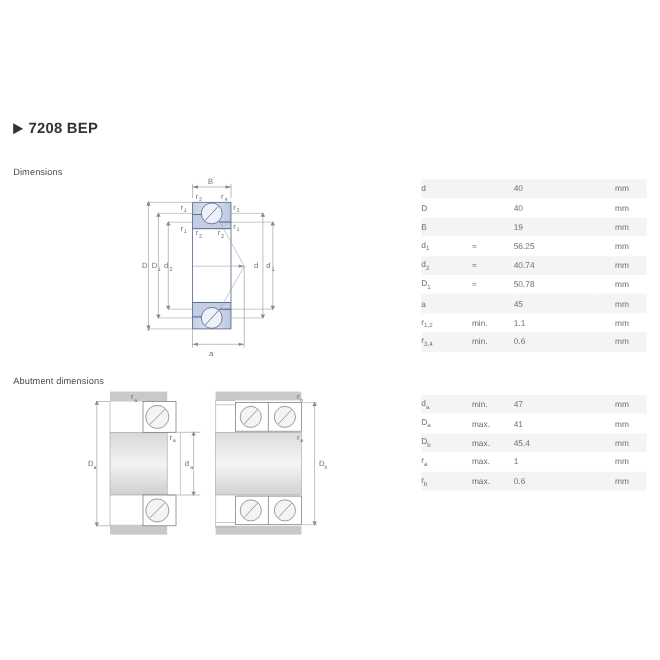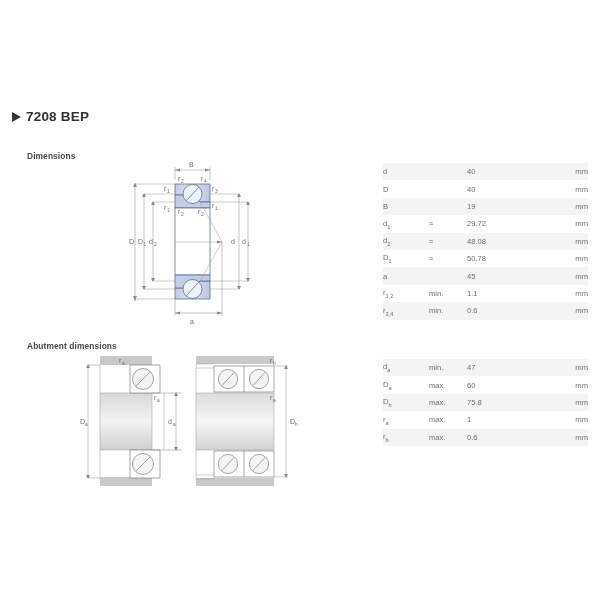--- a/index.html
+++ b/index.html
@@ -22,41 +22,41 @@
   .tri{
     width:0;height:0;
     border-left:9px solid #333;
     border-top:5.5px solid transparent;
     border-bottom:5.5px solid transparent;
   }
   .title-txt{font-size:13.5px;font-weight:bold;color:#333;letter-spacing:.2px;}
 
   .sec-title{
     position:absolute;left:12px;
-    font-size:8.4px;font-weight:bold;color:#4a4a4a;letter-spacing:.1px;margin-left:15px;
+    font-size:8.4px;font-weight:normal;color:#4a4a4a;letter-spacing:.1px;
   }
   #sec-dims{top:151px;}
   #sec-abut{top:341px;}
 
   
   .tbl{position:absolute;left:383px;width:205px;border-collapse:collapse;}
   #tbl-dims{top:163px;}
   #tbl-abut{top:359px;}
   .tbl tr{height:17.4px;}
   .tbl tr.odd{background:#f4f4f4;}
   .tbl tr.even{background:#ffffff;}
   .tbl td{
     font-size:7.6px;color:#6e6e6e;
     padding:0;vertical-align:middle;
     white-space:nowrap;
   }
   .c-sym{width:46px;padding-left:7px;color:#5c5c5c;}
   .c-qual{width:38px;}
   .c-val{width:76px;}
-  .c-unit{width:45px;text-align:right;padding-left:2px;}
+  .c-unit{width:45px;text-align:center;padding-left:2px;}
   .c-sym sub, .c-val sub{font-size:5.6px;}
 
   
   .draw{position:absolute;}
   #draw-main{left:118px;top:158px;width:150px;height:168px;}
   #draw-abut{left:78px;top:352px;width:240px;height:146px;}
   .draw svg{display:block;}
 </style>
 </head>
 <body>
@@ -349,27 +349,27 @@
         </tr>
         <tr class="odd">
           <td class="c-sym">B</td>
           <td class="c-qual"></td>
           <td class="c-val">19</td>
           <td class="c-unit">mm</td>
         </tr>
         <tr class="even">
           <td class="c-sym">d<sub>1</sub></td>
           <td class="c-qual">≈</td>
-          <td class="c-val">29.72</td>
+          <td class="c-val">56.25</td>
           <td class="c-unit">mm</td>
         </tr>
         <tr class="odd">
           <td class="c-sym">d<sub>2</sub></td>
           <td class="c-qual">≈</td>
-          <td class="c-val">48.08</td>
+          <td class="c-val">40.74</td>
           <td class="c-unit">mm</td>
         </tr>
         <tr class="even">
           <td class="c-sym">D<sub>1</sub></td>
           <td class="c-qual">≈</td>
           <td class="c-val">50.78</td>
           <td class="c-unit">mm</td>
         </tr>
         <tr class="odd">
           <td class="c-sym">a</td>
@@ -396,27 +396,27 @@
     <tbody>
         <tr class="odd">
           <td class="c-sym">d<sub>a</sub></td>
           <td class="c-qual">min.</td>
           <td class="c-val">47</td>
           <td class="c-unit">mm</td>
         </tr>
         <tr class="even">
           <td class="c-sym">D<sub>a</sub></td>
           <td class="c-qual">max.</td>
-          <td class="c-val">60</td>
+          <td class="c-val">41</td>
           <td class="c-unit">mm</td>
         </tr>
         <tr class="odd">
           <td class="c-sym">D<sub>b</sub></td>
           <td class="c-qual">max.</td>
-          <td class="c-val">75.8</td>
+          <td class="c-val">45.4</td>
           <td class="c-unit">mm</td>
         </tr>
         <tr class="even">
           <td class="c-sym">r<sub>a</sub></td>
           <td class="c-qual">max.</td>
           <td class="c-val">1</td>
           <td class="c-unit">mm</td>
         </tr>
         <tr class="odd">
           <td class="c-sym">r<sub>b</sub></td>

